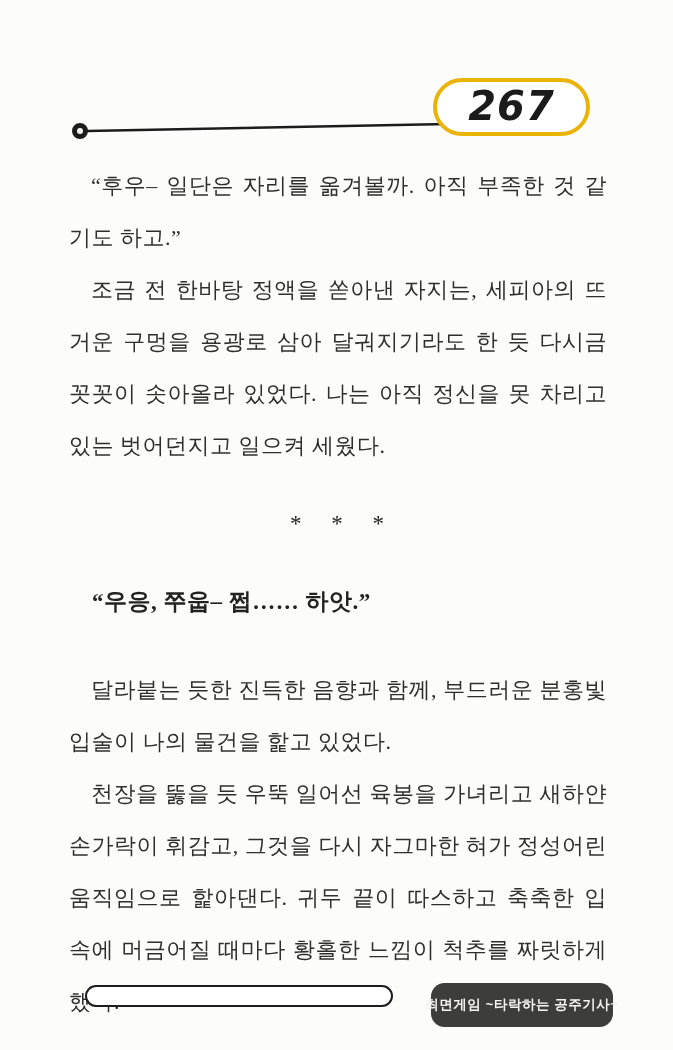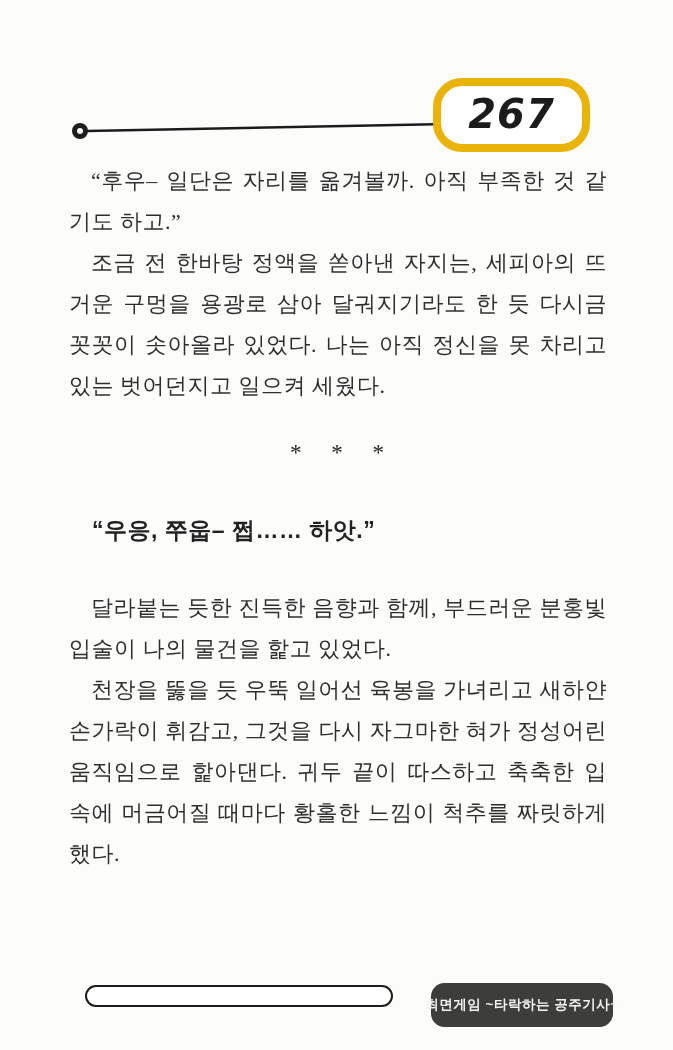--- a/index.html
+++ b/index.html
@@ -21,23 +21,23 @@
     left: 70px;
     top: 116px;
     width: 382px;
     height: 28px;
   }
   .page-number-pill {
     position: absolute;
     left: 433px;
     top: 78px;
     width: 157px;
-    height: 74px;
+    height: 58px;
     background: #fff;
-    border: 8px solid #eab308;
+    border: 4px solid #eab308;
     border-radius: 29px;
     display: flex;
     align-items: center;
     justify-content: center;
     z-index: 2;
   }
   .page-number-pill .num {
     font-family: "DejaVu Sans", "Liberation Sans", sans-serif;
     font-weight: bold;
     font-style: italic;
@@ -47,40 +47,40 @@
     transform: translateY(-1px);
   }
 
   
   .text-body {
     position: absolute;
     left: 69px;
     top: 160px;
     width: 538px;
     font-size: 22px;
-    line-height: 41px;
+    line-height: 52px;
     text-align: justify;
     letter-spacing: 0.5px;
   }
   .para { text-indent: 1em; }
   .scene-separator {
     text-indent: 0;
     text-align: center;
     font-size: 23px;
     letter-spacing: 2px;
     word-spacing: 20px;
     margin-top: 26px;
     height: 38px;
     color: #222;
   }
   .dialogue-bold {
     margin-top: 40px;
     margin-bottom: 36px;
     text-indent: 1em;
-    font-family: Liberation Sans, sans-serif;
+    font-family: Liberation Serif, serif;
     font-weight: bold;
     font-size: 23px;
     letter-spacing: 0.5px;
     color: #222;
   }
 
   
   .footer-rule {
     position: absolute;
     left: 85px;

